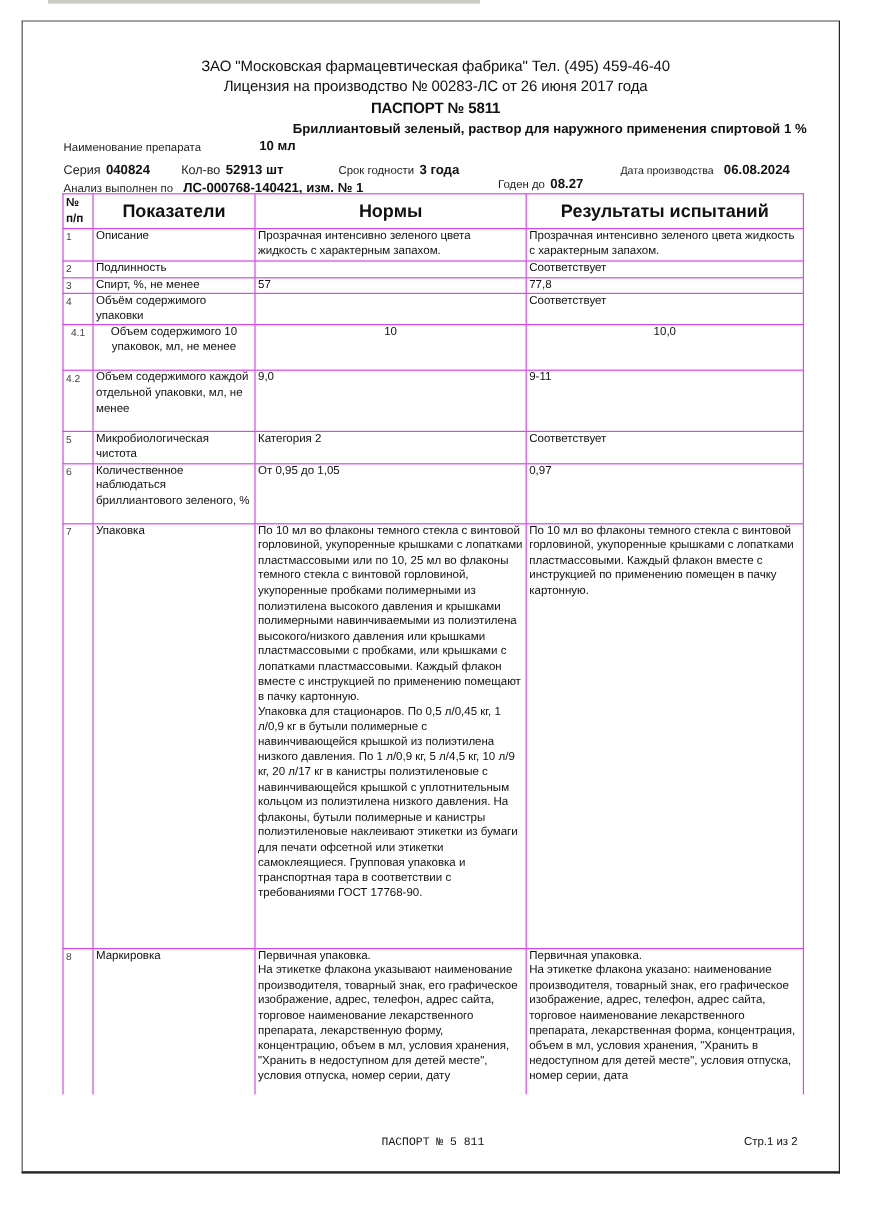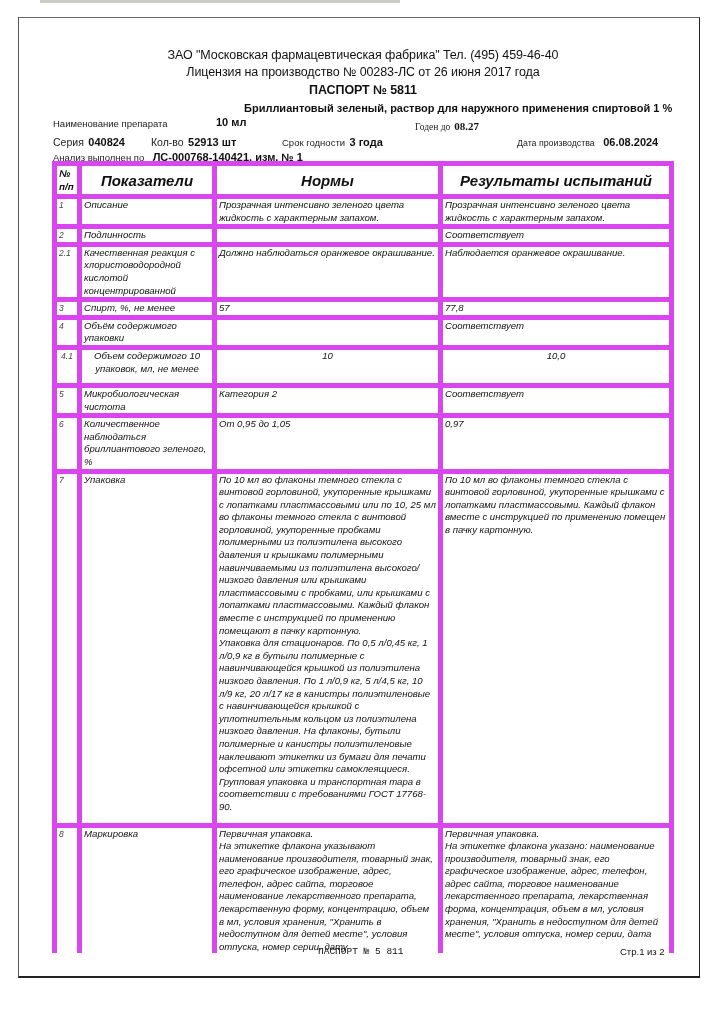--- a/index.html
+++ b/index.html
@@ -23,21 +23,21 @@
   .lbl { font-size: 9.5px; color: #222; }
   .val { font-size: 11px; font-weight: bold; }
   .prodname { font-size: 11px; font-weight: bold; }
 
   table.pass {
     position: absolute; left: 52px; top: 161px; width: 617px;
     border-collapse: collapse; table-layout: fixed;
     font-size: 9.6px; line-height: 12.6px;
   }
   table.pass td, table.pass th {
-    border: 5px solid #d946ef; vertical-align: top; padding: 0 2px; overflow: hidden; font-style: italic;
+    border: 1px solid #d946ef; vertical-align: top; padding: 0 2px; overflow: hidden;
   }
   table.pass th { font-size: 15px; font-weight: bold; vertical-align: middle; line-height: 13px; padding: 1px 2px; }
   table.pass th.num { font-size: 9.8px; text-align: left; }
   .c1 { width: 25px; }
   .c2 { width: 135px; }
   .c3 { width: 226px; }
   .c4 { width: 231px; }
   .num-cell { font-size: 8.5px; color: #444; }
   .prewrap { white-space: pre-line; }
   tr.open td { border-bottom: none; }
@@ -62,21 +62,21 @@
   <span class="val">040824</span>
 </div>
 <div class="abs" style="left:151px; top:132px;">
   <span class="lbl" style="font-size:10.5px;">Кол-во</span>
   <span class="val">52913 шт</span>
 </div>
 <div class="abs" style="left:282px; top:132px;">
   <span class="lbl">Срок годности</span>
   <span class="val">3 года</span>
 </div>
-<div class="abs" style="left:415px; top:116px;font-family:Liberation Serif, serif;">
+<div class="abs" style="left:415px; top:144px;">
   <span class="lbl">Годен до</span>
   <span class="val">08.27</span>
 </div>
 <div class="abs" style="left:517px; top:132px;">
   <span class="lbl" style="font-size:8.8px;">Дата производства</span>
   <span class="val" style="margin-left:4px;margin-top:40px;">06.08.2024</span>
 </div>
 <div class="abs" style="left:53px; top:147px;">
   <span class="lbl">Анализ выполнен по</span>
   <span class="val" style="margin-left:4px;text-align:right;">ЛС-000768-140421, изм. № 1</span>
@@ -103,43 +103,43 @@
       <td>Описание</td>
       <td>Прозрачная интенсивно зеленого цвета жидкость с характерным запахом.</td>
       <td>Прозрачная интенсивно зеленого цвета жидкость с характерным запахом.</td>
     </tr>
     <tr style="height:12px;">
       <td class="num-cell">2</td>
       <td>Подлинность</td>
       <td></td>
       <td>Соответствует</td>
     </tr>
-    <tr style="height:51px;">
-      <td class="num-cell">2.1</td>
-      <td>Качественная реакция с хлористоводородной кислотой концентрированной</td>
-      <td>Должно наблюдаться оранжевое окрашивание.</td>
-      <td>Наблюдается оранжевое окрашивание.</td>
-    </tr>
     <tr style="height:12px;">
       <td class="num-cell">3</td>
       <td>Спирт, %, не менее</td>
       <td>57</td>
       <td>77,8</td>
     </tr>
     <tr style="height:26px;">
       <td class="num-cell">4</td>
       <td>Объём содержимого упаковки</td>
       <td></td>
       <td>Соответствует</td>
     </tr>
     <tr style="height:38px;text-align:center;">
       <td class="num-cell">4.1</td>
       <td>Объем содержимого 10 упаковок, мл, не менее</td>
       <td>10</td>
       <td>10,0</td>
+    </tr>
+    <tr style="height:51px;">
+      <td class="num-cell">4.2</td>
+      <td>Объем содержимого каждой отдельной упаковки, мл, не менее</td>
+      <td>9,0</td>
+      <td>9-11</td>
     </tr>
     <tr style="height:26px;">
       <td class="num-cell">5</td>
       <td>Микробиологическая чистота</td>
       <td>Категория 2</td>
       <td>Соответствует</td>
     </tr>
     <tr style="height:50px;">
       <td class="num-cell">6</td>
       <td>Количественное наблюдаться бриллиантового зеленого, %</td>

